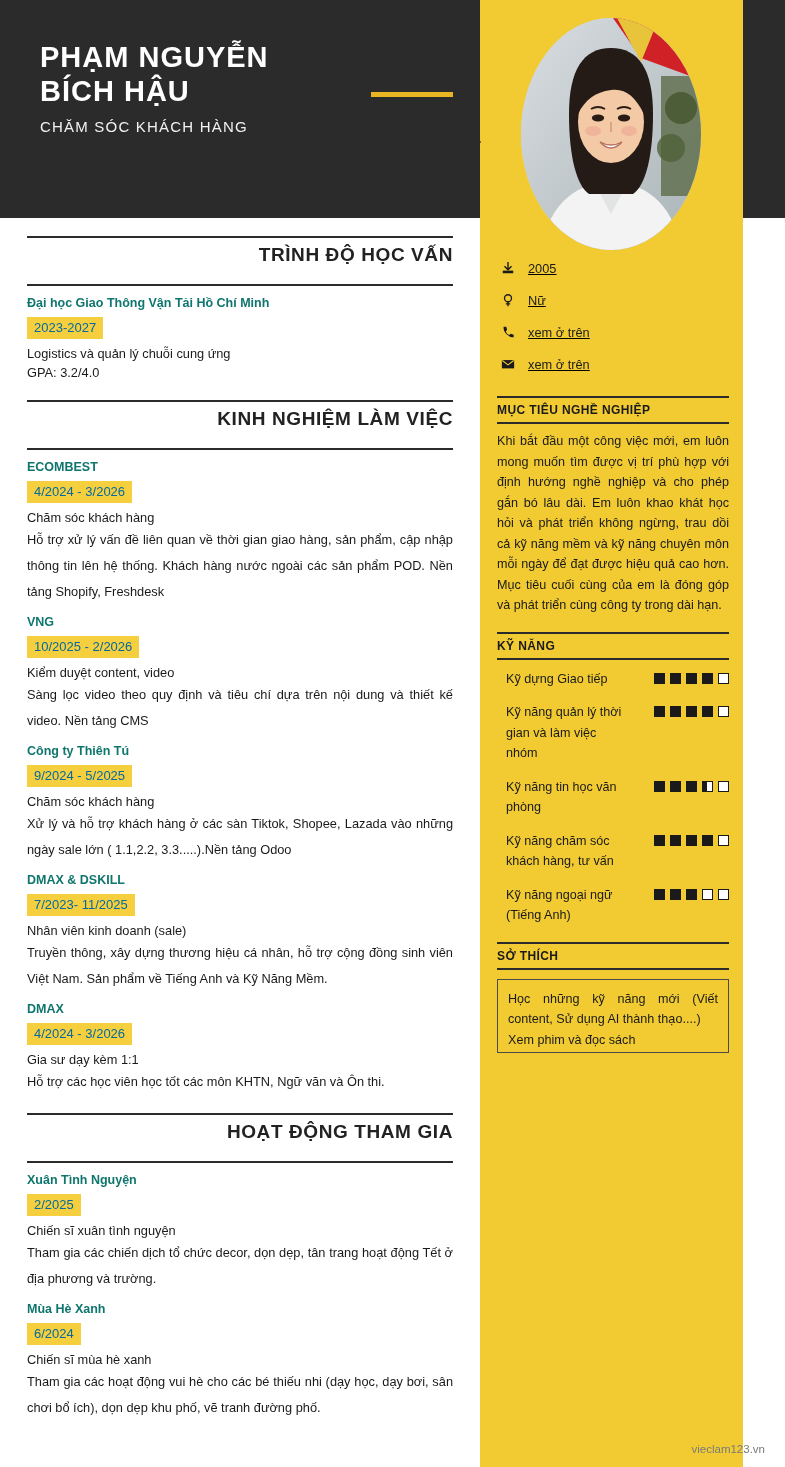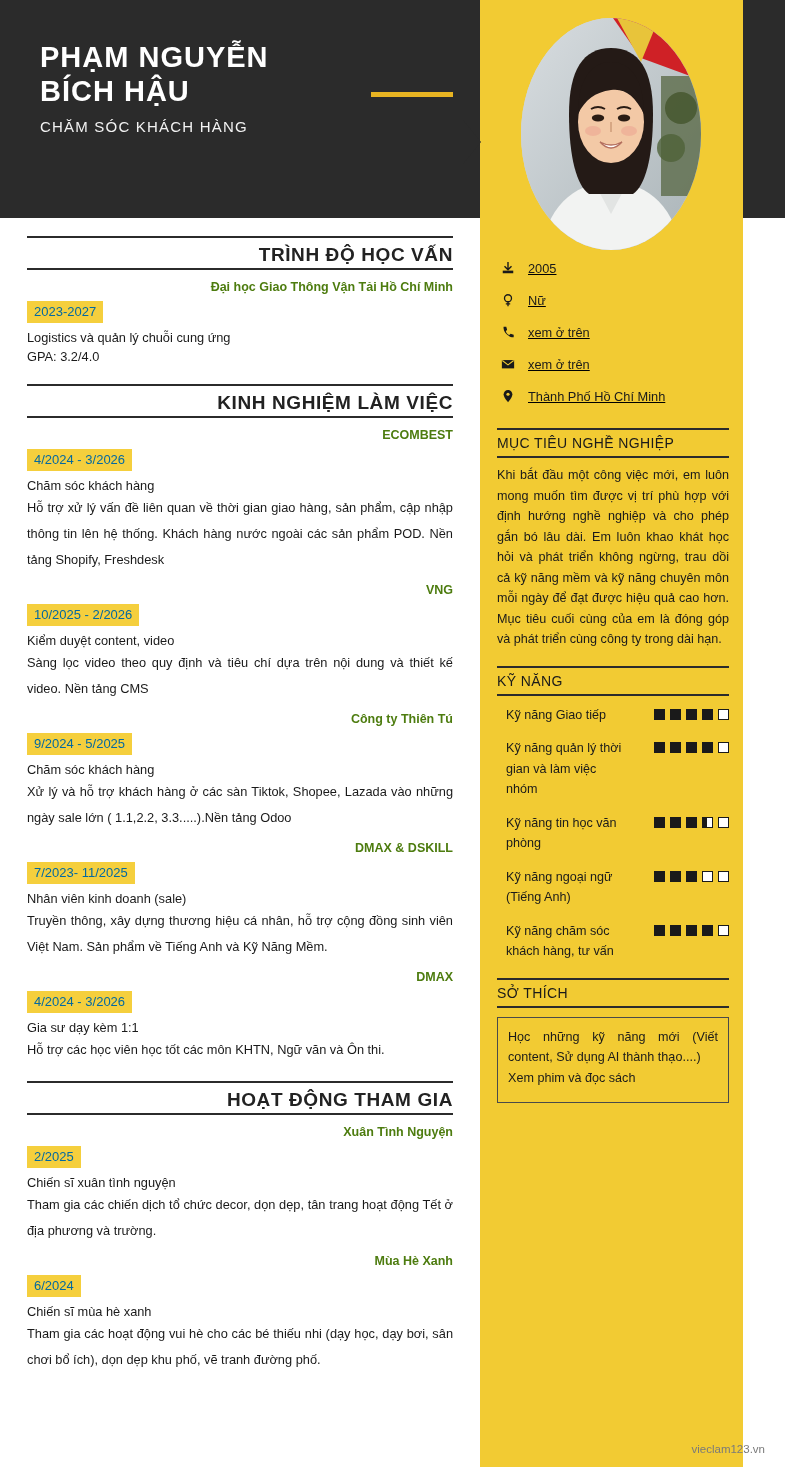--- a/index.html
+++ b/index.html
@@ -100,33 +100,32 @@
 
   .section {
     margin-top: 18px;
   }
   .section-title {
     text-align: right;
     font-size: 19px;
     font-weight: bold;
     color: #222;
     letter-spacing: 0.6px;
-    padding-bottom: 2px;
+    padding-bottom: 18px;
     border-top: 2px solid #2b2b2b;
     border-bottom: 2px solid #2b2b2b;
     padding-top: 6px;
     text-transform: uppercase;
   }
 
   .entry { margin-top: 10px; }
   .entry-org {
-    text-align: right;
     font-size: 12.5px;
     font-weight: bold;
-    color: #4d7c0f;
+    color: #0f766e;
     margin-bottom: 7px;
   }
   .date-chip {
     display: inline-block;
     background: #f5cf3d;
     color: #0369a1;
     font-size: 13px;
     padding: 3px 7px 4px 7px;
     margin-bottom: 5px;
   }
@@ -171,22 +170,22 @@
   }
   .contact-ic svg { display: inline-block; vertical-align: middle; }
   .contact-txt {
     font-size: 12.8px;
     color: #1a1a1a;
     padding-left: 9px;
   }
 
   .rc-section { margin-top: 16px; }
   .rc-title {
-    font-size: 14px;
-    font-weight: normal;
+    font-size: 12px;
+    font-weight: bold;
     color: #1a1a1a;
     border-top: 2px solid #2b2b2b;
     border-bottom: 2px solid #2b2b2b;
     padding: 5px 0 5px 0;
     text-transform: uppercase;
     letter-spacing: 0.4px;
   }
   .rc-para {
     margin-top: 7px;
     font-size: 12.6px;
@@ -220,21 +219,21 @@
     background: #ffffff;
   }
   .sq.full { background: #1a1a1a; }
   .sq.half {
     background: linear-gradient(to right, #1a1a1a 50%, #ffffff 50%);
   }
 
   .hobby-box {
     margin-top: 9px;
     border: 1.4px solid #4a4a4a;
-    padding: 9px 10px 14px 10px;
+    padding: 9px 10px 2px 10px;
   }
   .hobby-txt {
     font-size: 12.6px;
     line-height: 20.5px;
     color: #1a1a1a;
     text-align: justify;
   }
 
   .watermark {
     position: absolute;
@@ -350,41 +349,32 @@
       </div>
       <div class="contact-row">
         <span class="contact-ic">
           <svg width="14" height="14" viewBox="0 0 16 16">
               <rect x="1" y="3.5" width="14" height="9.5" fill="#1a1a1a"></rect>
               <path d="M1.5 4 L8 9 L14.5 4" stroke="#f2cb33" stroke-width="1.2" fill="none"></path>
             </svg>
         </span>
         <span class="contact-txt">xem ở trên</span>
       </div>
-      <div class="contact-row">
-        <span class="contact-ic">
-          <svg width="14" height="14" viewBox="0 0 16 16">
-              <path d="M8 1 C5.2 1 3 3.2 3 6 C3 9.8 8 15 8 15 C8 15 13 9.8 13 6 C13 3.2 10.8 1 8 1 Z" fill="#1a1a1a"></path>
-              <circle cx="8" cy="6" r="1.8" fill="#f2cb33"></circle>
-            </svg>
-        </span>
-        <span class="contact-txt">Thành Phố Hồ Chí Minh</span>
-      </div>
     </div>
 
     <div class="rc-section">
       <div class="rc-title">MỤC TIÊU NGHỀ NGHIỆP</div>
       <div class="rc-para">Khi bắt đầu một công việc mới, em luôn mong muốn tìm được vị trí phù hợp với định hướng nghề nghiệp và cho phép gắn bó lâu dài. Em luôn khao khát học hỏi và phát triển không ngừng, trau dồi cả kỹ năng mềm và kỹ năng chuyên môn mỗi ngày để đạt được hiệu quả cao hơn. Mục tiêu cuối cùng của em là đóng góp và phát triển cùng công ty trong dài hạn.</div>
     </div>
 
     <div class="rc-section">
       <div class="rc-title">KỸ NĂNG</div>
       <div class="skills" id="skills-list">
           <div class="skill-row">
-            <div class="skill-name">Kỹ năng Giao tiếp</div>
+            <div class="skill-name">Kỹ dựng Giao tiếp</div>
             <div class="squares">
               <span class="sq full"></span>
               <span class="sq full"></span>
               <span class="sq full"></span>
               <span class="sq full"></span>
               <span class="sq"></span>
             </div>
           </div>
           <div class="skill-row">
             <div class="skill-name">Kỹ năng quản lý thời gian và làm việc nhóm</div>
@@ -400,36 +390,36 @@
             <div class="skill-name">Kỹ năng tin học văn phòng</div>
             <div class="squares">
               <span class="sq full"></span>
               <span class="sq full"></span>
               <span class="sq full"></span>
               <span class="sq half"></span>
               <span class="sq"></span>
             </div>
           </div>
           <div class="skill-row">
+            <div class="skill-name">Kỹ năng chăm sóc khách hàng, tư vấn</div>
+            <div class="squares">
+              <span class="sq full"></span>
+              <span class="sq full"></span>
+              <span class="sq full"></span>
+              <span class="sq full"></span>
+              <span class="sq"></span>
+            </div>
+          </div>
+          <div class="skill-row">
             <div class="skill-name">Kỹ năng ngoại ngữ (Tiếng Anh)</div>
             <div class="squares">
               <span class="sq full"></span>
               <span class="sq full"></span>
               <span class="sq full"></span>
               <span class="sq"></span>
-              <span class="sq"></span>
-            </div>
-          </div>
-          <div class="skill-row">
-            <div class="skill-name">Kỹ năng chăm sóc khách hàng, tư vấn</div>
-            <div class="squares">
-              <span class="sq full"></span>
-              <span class="sq full"></span>
-              <span class="sq full"></span>
-              <span class="sq full"></span>
               <span class="sq"></span>
             </div>
           </div>
         </div>
     </div>
 
     <div class="rc-section">
       <div class="rc-title">SỞ THÍCH</div>
       <div class="hobby-box">
         <div class="hobby-txt" style="white-space: pre-line;">Học những kỹ năng mới (Viết content, Sử dụng AI thành thạo....)

